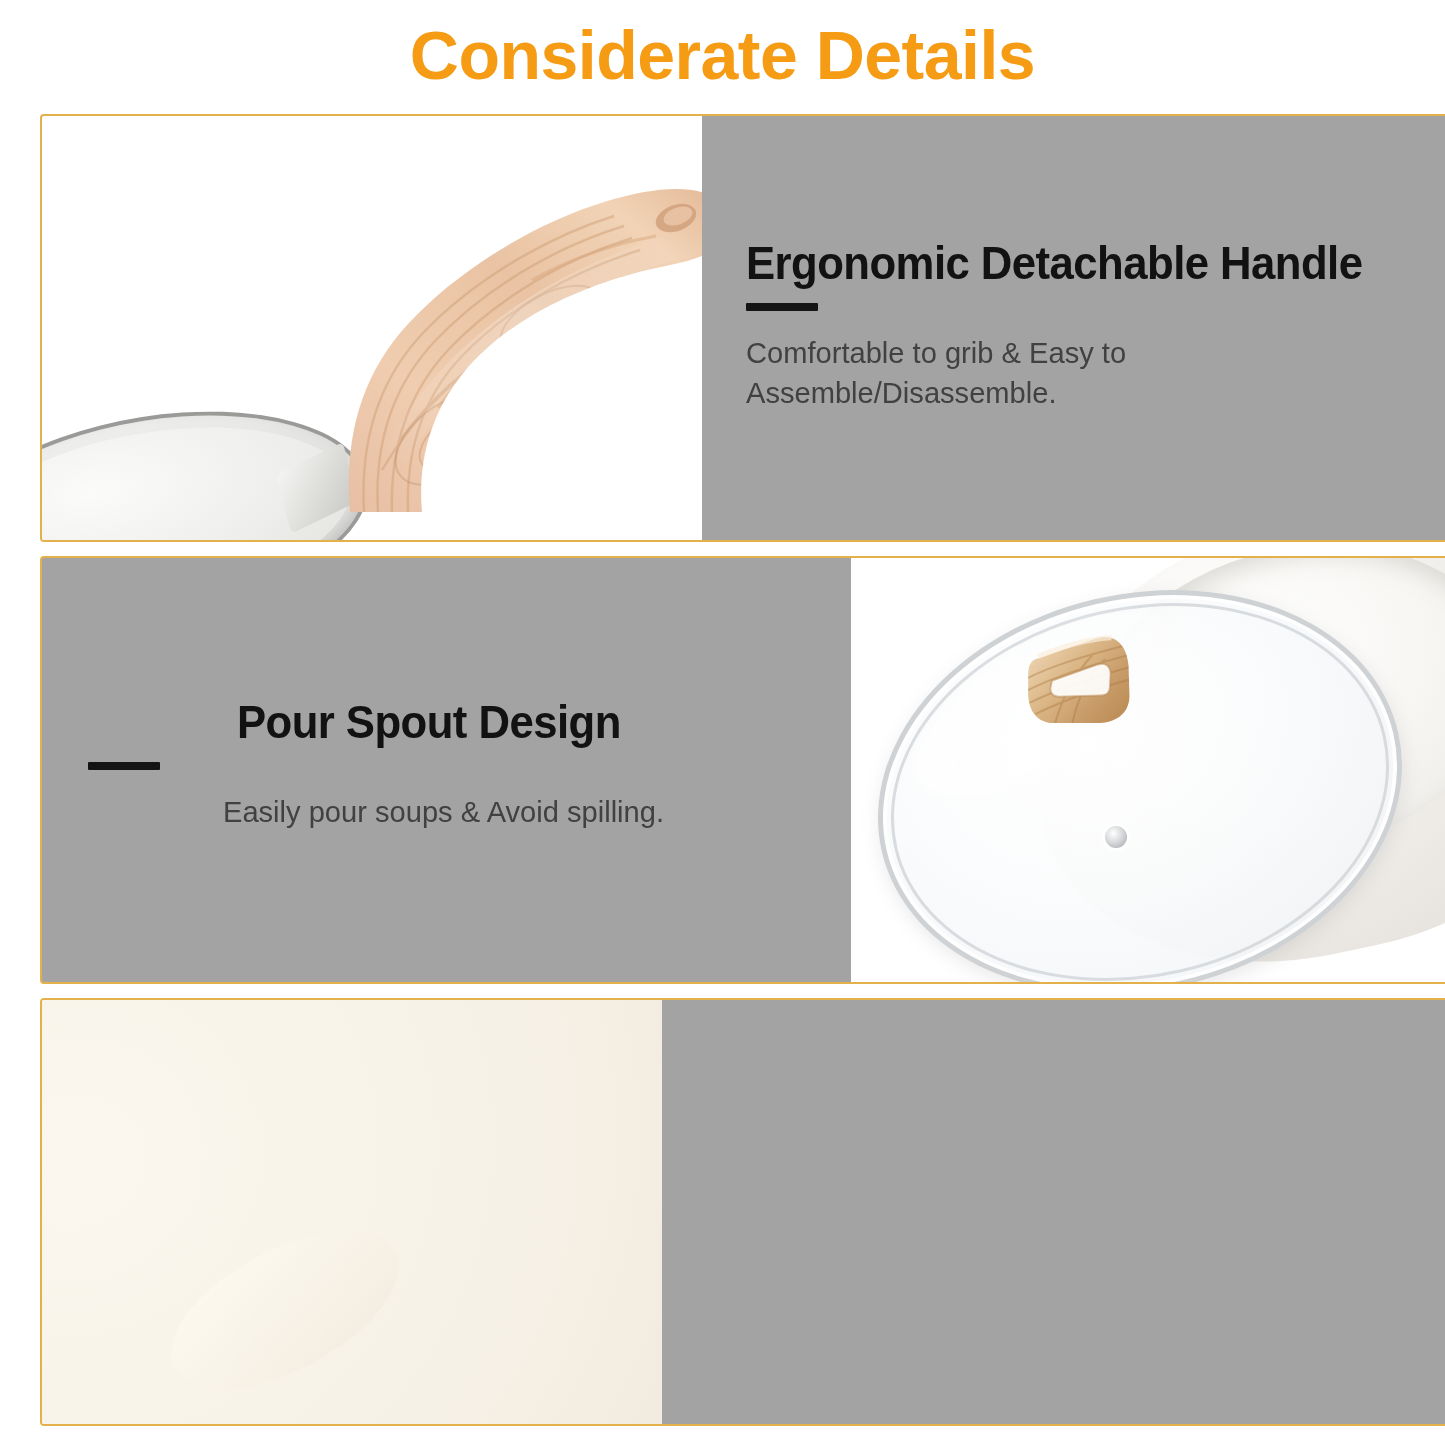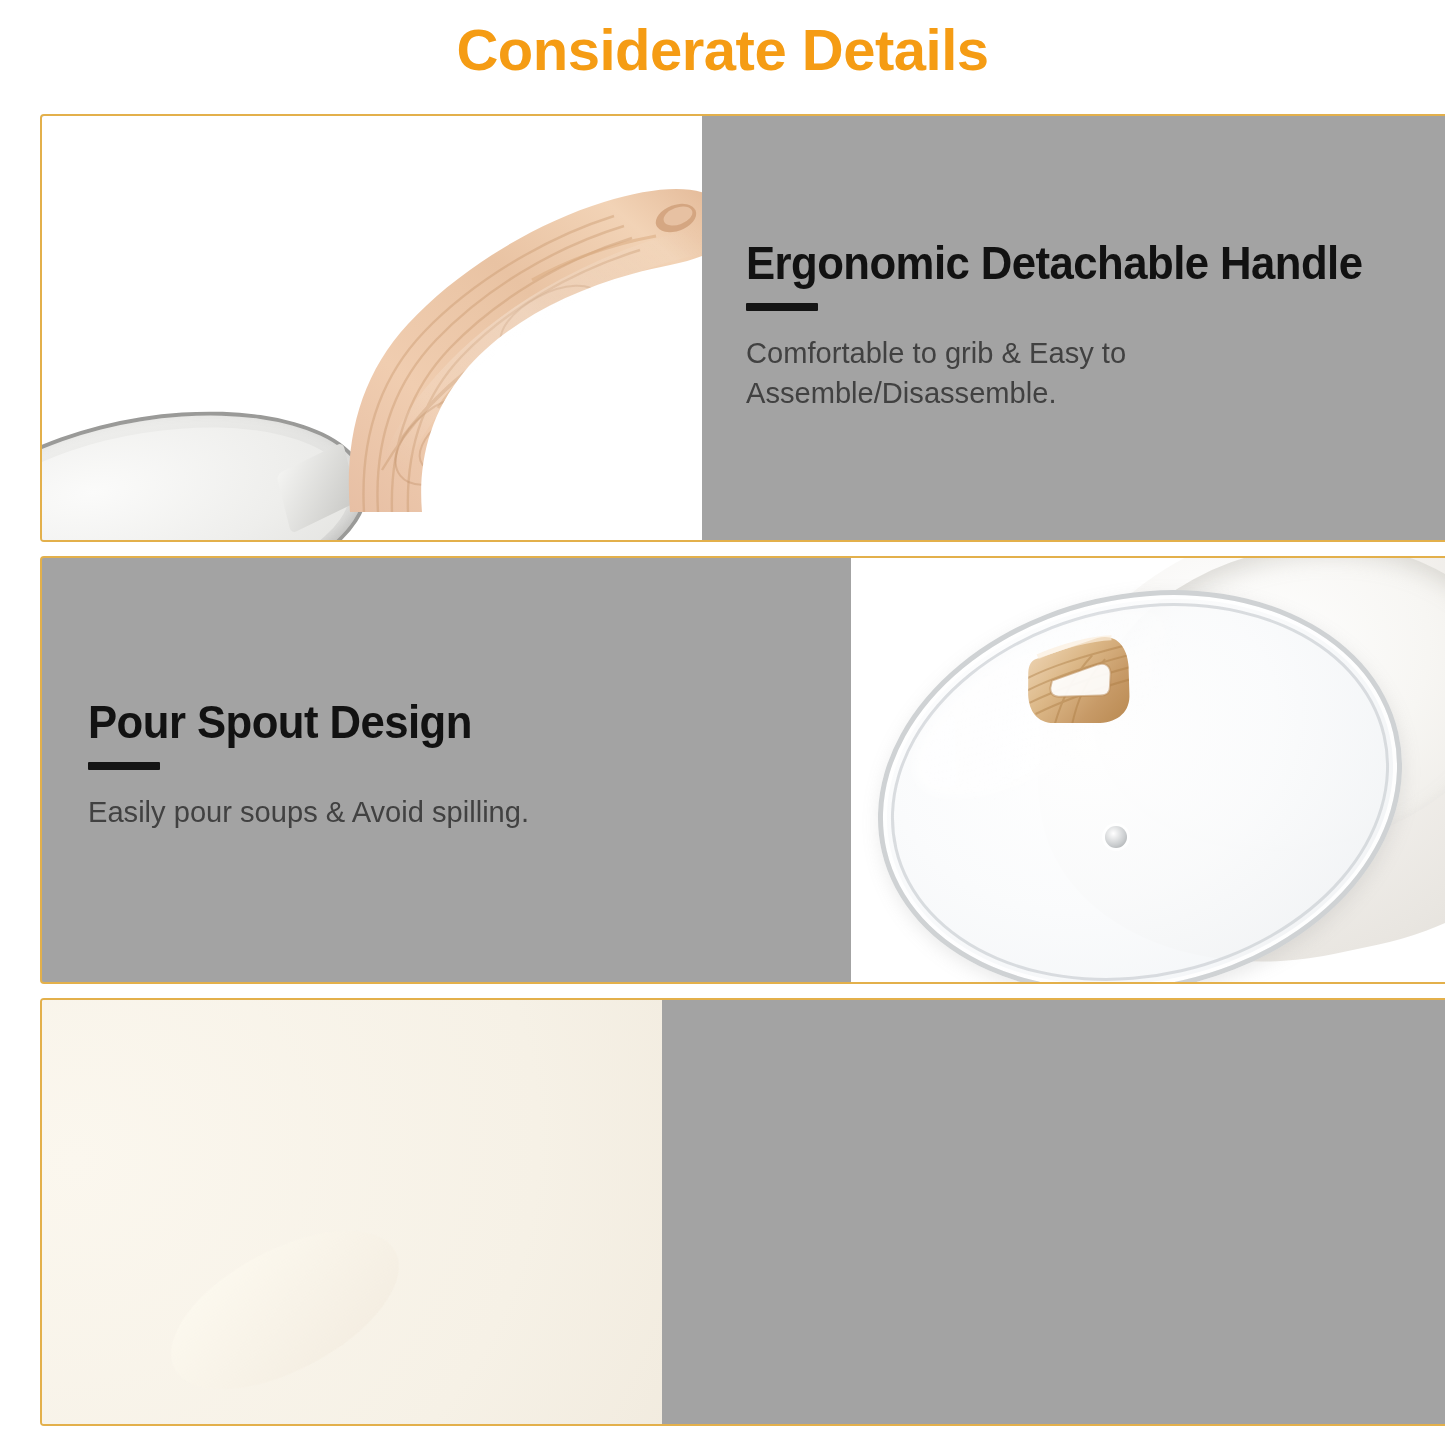--- a/index.html
+++ b/index.html
@@ -8,21 +8,21 @@
     background:#ffffff;
     font-family:"Liberation Sans", sans-serif;
     overflow:hidden;
   }
   .page{position:relative;width:1445px;height:1445px;background:#fff;}
 
   
   .page-title{
     position:absolute;left:0;top:16px;width:1445px;
     text-align:center;
-    font-size:58px;font-weight:bold;
+    font-size:68px;font-weight:bold;
     letter-spacing:-0.5px;
     color:#F59C14;
     font-family:"Liberation Sans", sans-serif;
     white-space:nowrap;
   }
 
   
   .card{
     position:absolute;
     left:40px;width:1433px;
@@ -57,21 +57,21 @@
     font-family:"Liberation Sans", sans-serif;
     transform:scaleX(0.97);transform-origin:left center;
   }
 
   
   #card-1 .media{width:660px;height:100%;}
   #card-1 .copy{padding:0 30px 0 44px;}
   #card-1 .copy-stack{margin-top:-6px;}
 
   
-  #card-2 .copy{order:1;padding:0 30px 12px 46px;}
+  #card-2 .copy{order:1;padding:0 30px 12px 46px;text-align:center;}
   #card-2 .media{order:2;width:620px;height:100%;}
 
   
   #card-3 .media{width:620px;height:100%;}
   #card-3 .copy{padding:0 30px 0 80px;}
 
   
   .img-handle{position:absolute;inset:0;background:#ffffff;}
   .img-handle .pan-lid{
     position:absolute;left:-100px;bottom:-74px;width:420px;height:190px;

